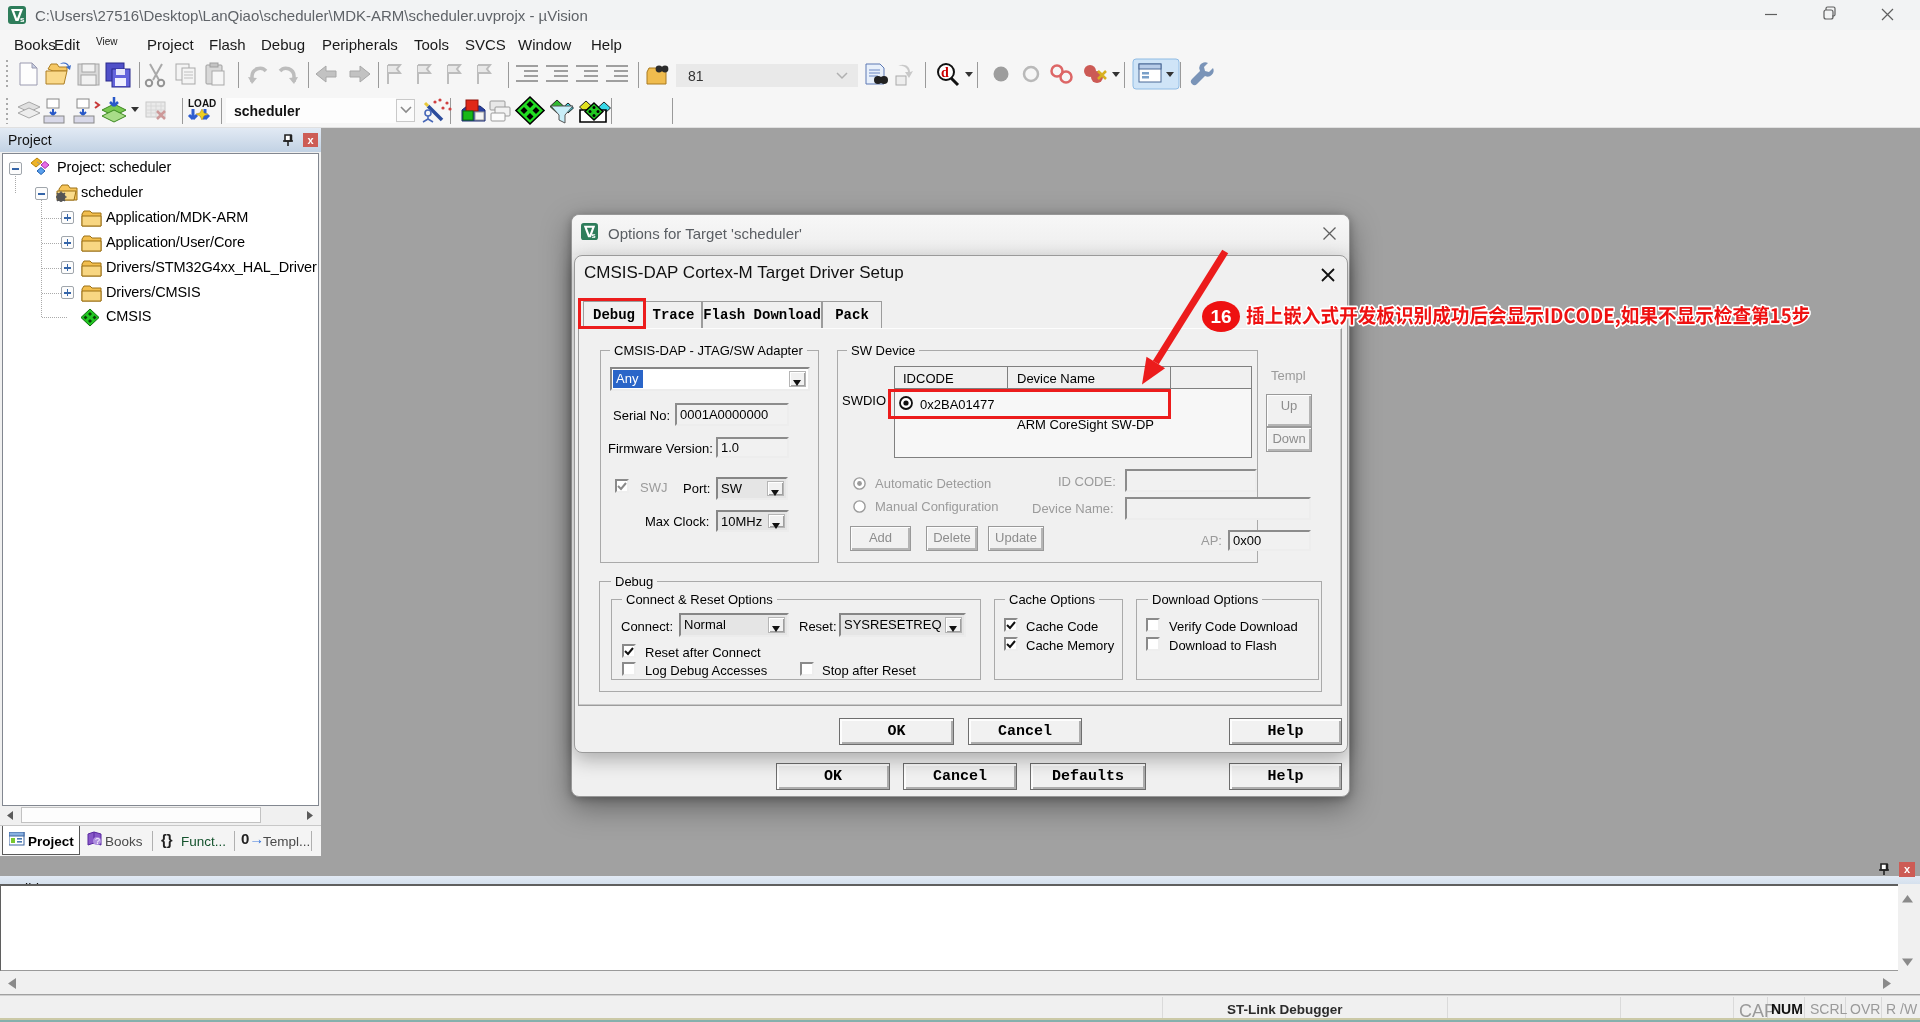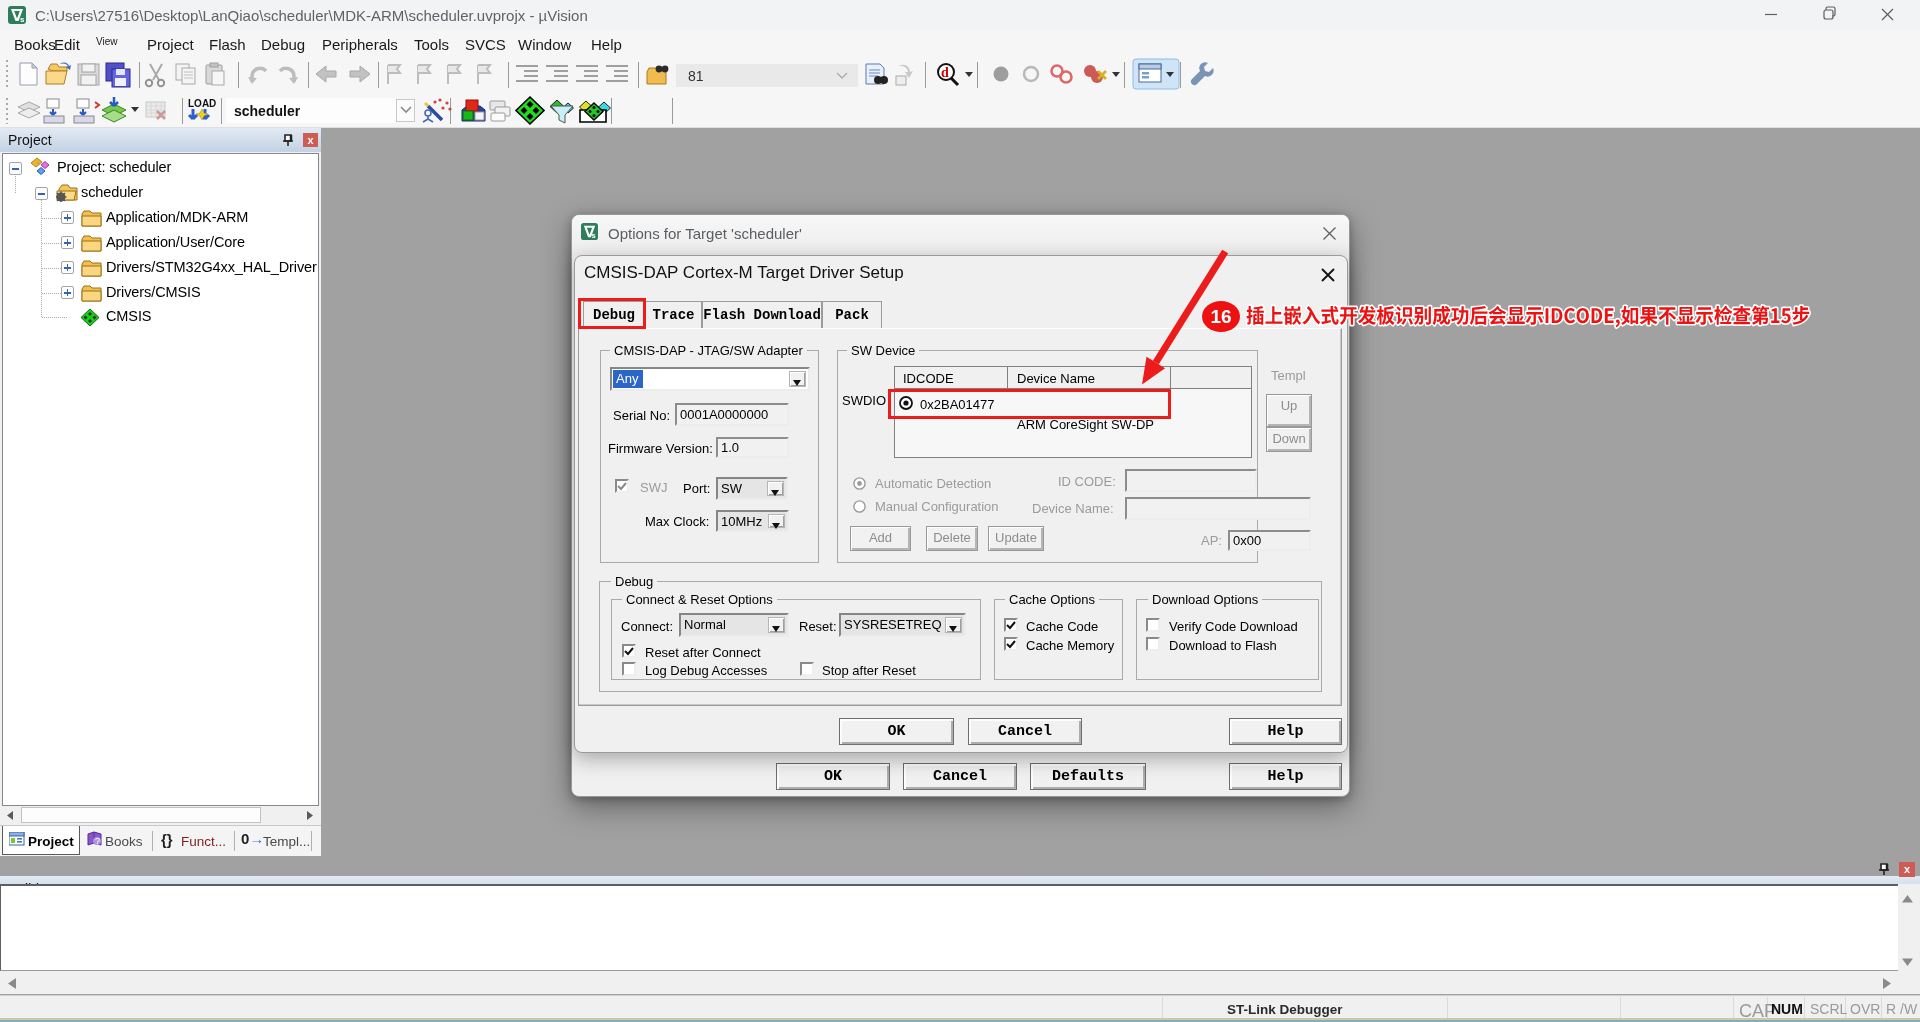--- a/index.html
+++ b/index.html
@@ -343,21 +343,21 @@
 <div class="a" style="left:28px;top:834px;font-size:13.5px;font-weight:bold;color:#000">Project</div>
 <svg class="a" style="left:86px;top:831px" width="17" height="16">
     <path d="M2 3l6-2 7 2v11l-7-2-6 2z" fill="#8858c8" stroke="#5828a0"></path>
     <path d="M8 1v12" stroke="#5828a0"></path>
     <circle cx="11" cy="10" r="4" fill="#b090e0"></circle>
     <text x="9" y="13" font-size="9" fill="#fff">?</text>
   </svg>
 <div class="a" style="left:105px;top:834px;font-size:13.5px;color:#4a4a4a">Books</div>
 <div class="a" style="left:152px;top:831px;width:1px;height:20px;background:#b0b0b0"></div>
 <div class="a" style="left:161px;top:831px;font-size:15px;font-weight:bold;color:#222">{}</div>
-<div class="a" style="left:181px;top:834px;font-size:13.5px;color:#7f1d1d">Funct...</div>
+<div class="a" style="left:181px;top:834px;font-size:13.5px;color:#14532d">Funct...</div>
 <div class="a" style="left:234px;top:831px;width:1px;height:20px;background:#b0b0b0"></div>
 <div class="a" style="left:241px;top:830px;font-size:15px;font-weight:bold;color:#222">0<span style="color:#3c78dc">→</span></div>
 <div class="a" style="left:263px;top:834px;font-size:13.5px;color:#4a4a4a">Templ...</div>
 <div class="a" style="left:311px;top:831px;width:1px;height:20px;background:#b0b0b0"></div>
 <div class="a" style="left:15px;top:168px;width:1px;height:25px;border-left:1px dotted #aaa"></div>
 <div class="a" style="left:41px;top:193px;width:1px;height:124px;border-left:1px dotted #aaa"></div>
 <div class="a" style="left:42px;top:218px;width:25px;height:1px;border-top:1px dotted #aaa"></div>
 <div class="a" style="left:42px;top:243px;width:25px;height:1px;border-top:1px dotted #aaa"></div>
 <div class="a" style="left:42px;top:268px;width:25px;height:1px;border-top:1px dotted #aaa"></div>
 <div class="a" style="left:42px;top:293px;width:25px;height:1px;border-top:1px dotted #aaa"></div>

